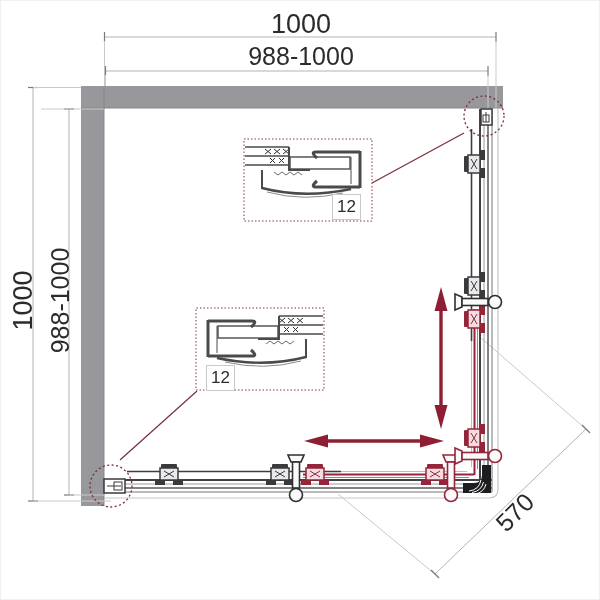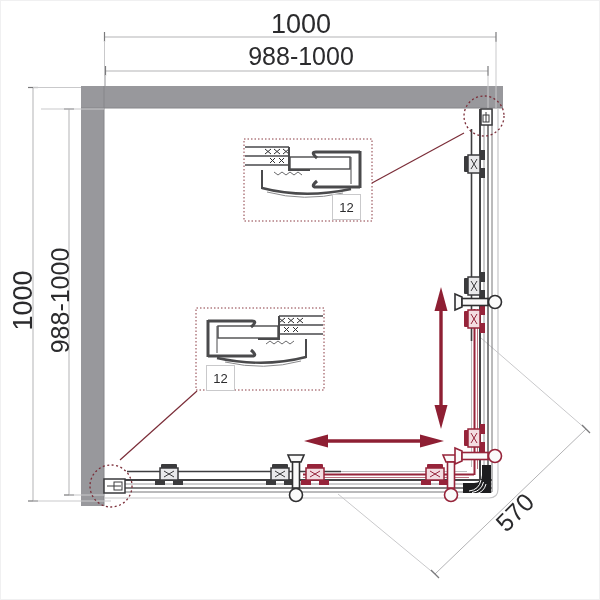--- a/index.html
+++ b/index.html
@@ -13,21 +13,21 @@
     position:absolute;color:#2b2b2d;text-align:center;
     font-family:"Liberation Sans", sans-serif;line-height:1;white-space:nowrap;
   }
   .lbl-big{font-size:27px;}
   .lbl-mid{font-size:25px;}
   .rot90{transform:rotate(-90deg);}
   .rot45{transform:rotate(-45deg);}
   .callout-label{
     position:absolute;background:#ffffff;border:1px solid #c9c9cb;
     display:flex;align-items:center;justify-content:center;
-    font-size:13px;color:#2b2b2d;font-family:"Liberation Sans", sans-serif;
+    font-size:17px;color:#2b2b2d;font-family:"Liberation Sans", sans-serif;
   }
   
   .rb-cap{fill:var(--stroke,#3a3a3c);}
   .rb-body{fill:var(--body,#e9e9eb);stroke:var(--stroke,#3a3a3c);stroke-width:1.5;}
   .rb-x{stroke:var(--stroke,#3a3a3c);stroke-width:1;fill:none;}
   .rb-foot{fill:var(--stroke,#3a3a3c);}
   .hd-cap{fill:#fafafa;stroke:var(--hstroke,#2f2f31);stroke-width:1.6;}
   .hd-stem{fill:#fafafa;stroke:var(--hstroke,#2f2f31);stroke-width:1.6;}
   .hd-ball{fill:#fafafa;stroke:var(--hstroke,#2f2f31);stroke-width:1.6;}
   .dim{stroke:#b3b3b5;stroke-width:1;}

